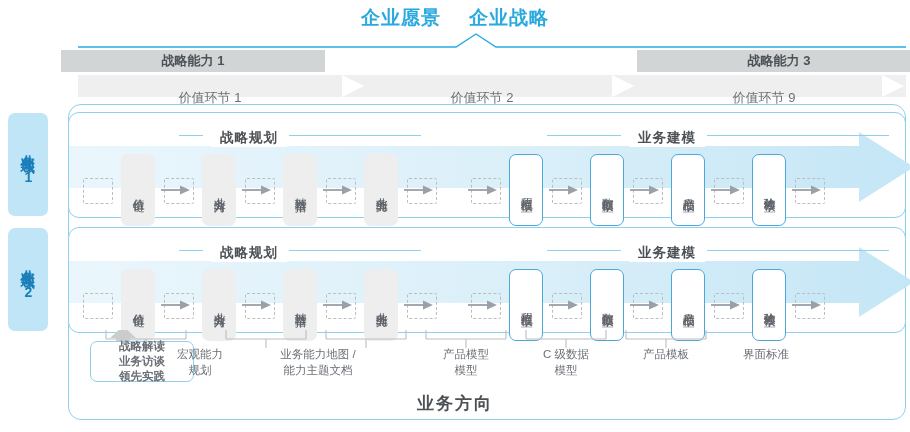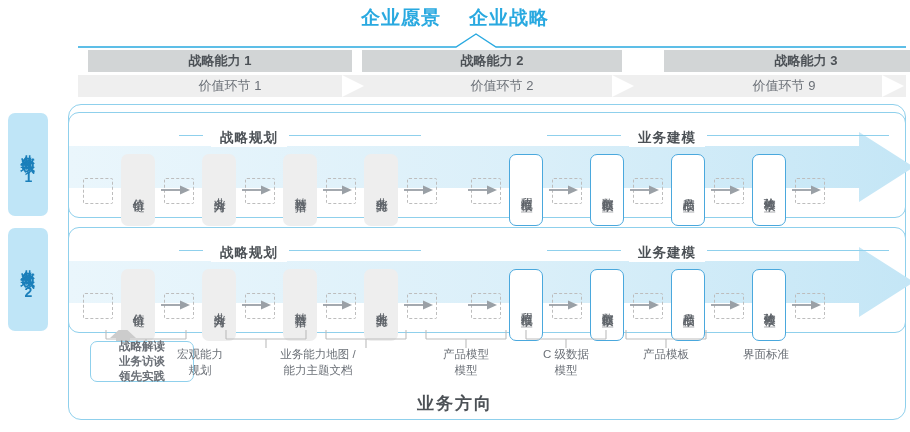--- a/index.html
+++ b/index.html
@@ -17,31 +17,31 @@
     position:absolute;left:0;top:4px;width:910px;height:28px;
     display:flex;justify-content:center;align-items:center;gap:28px;
   }
   .top-title{
     font-size:19px;font-weight:bold;color:#29a9e0;letter-spacing:1px;
     white-space:nowrap;
   }
   .top-rule{position:absolute;left:78px;top:33px;width:828px;height:18px;}
 
   
-  .cap-row{position:absolute;left:88px;top:50px;width:696px;height:22px;}
+  .cap-row{position:absolute;left:61px;top:50px;width:696px;height:22px;}
   .cap-seg{
     position:absolute;top:0;height:22px;background:#d2d5d6;
     display:flex;align-items:center;justify-content:center;
     font-size:13px;font-weight:bold;color:#4c5156;white-space:nowrap;
   }
   .val-row{position:absolute;left:78px;top:75px;width:828px;height:22px;}
   .val-seg{
-    position:absolute;top:0;height:22px;
-    display:flex;align-items:center;justify-content:center;
-    font-size:13px;color:#6b7077;white-space:nowrap;padding-left:20px;
+    position:absolute;top:12px;height:22px;
+    display:flex;align-items:center;justify-content:center;
+    font-size:13px;color:#6b7077;white-space:nowrap;
   }
   .val-bg{position:absolute;left:0;top:0;width:828px;height:22px;}
 
   
   .domain-tab{
     position:absolute;left:8px;width:40px;
     background:#bfe5f7;border-radius:7px;
     display:flex;align-items:center;justify-content:center;
   }
   .domain-tab span{
@@ -128,23 +128,20 @@
     <div class="top-title">企业战略</div>
   </div>
 
   <svg class="top-rule" viewBox="0 0 828 18">
     <polyline points="0,14 378,14 398,1 418,14 828,14" fill="none" stroke="#29a9e0" stroke-width="1.4"></polyline>
   </svg>
 
   <div class="cap-row">
       <div class="cap-seg" style="left: 0px; width: 264px;">
         <span>战略能力 1</span>
-      </div>
-      <div class="cap-seg" style="left: 274px; width: 260px;">
-        <span>战略能力 2</span>
       </div>
       <div class="cap-seg" style="left: 544px; width: 284px; margin-left: 32px;">
         <span>战略能力 3</span>
       </div>
     </div>
   <div class="val-row">
     <svg class="val-bg" viewBox="0 0 828 22" preserveAspectRatio="none">
       <rect x="0" y="0" width="828" height="22" fill="#efefef"></rect>
       <polygon points="264,0 286,11 264,22" fill="#ffffff"></polygon>
       <polygon points="534,0 556,11 534,22" fill="#ffffff"></polygon>

